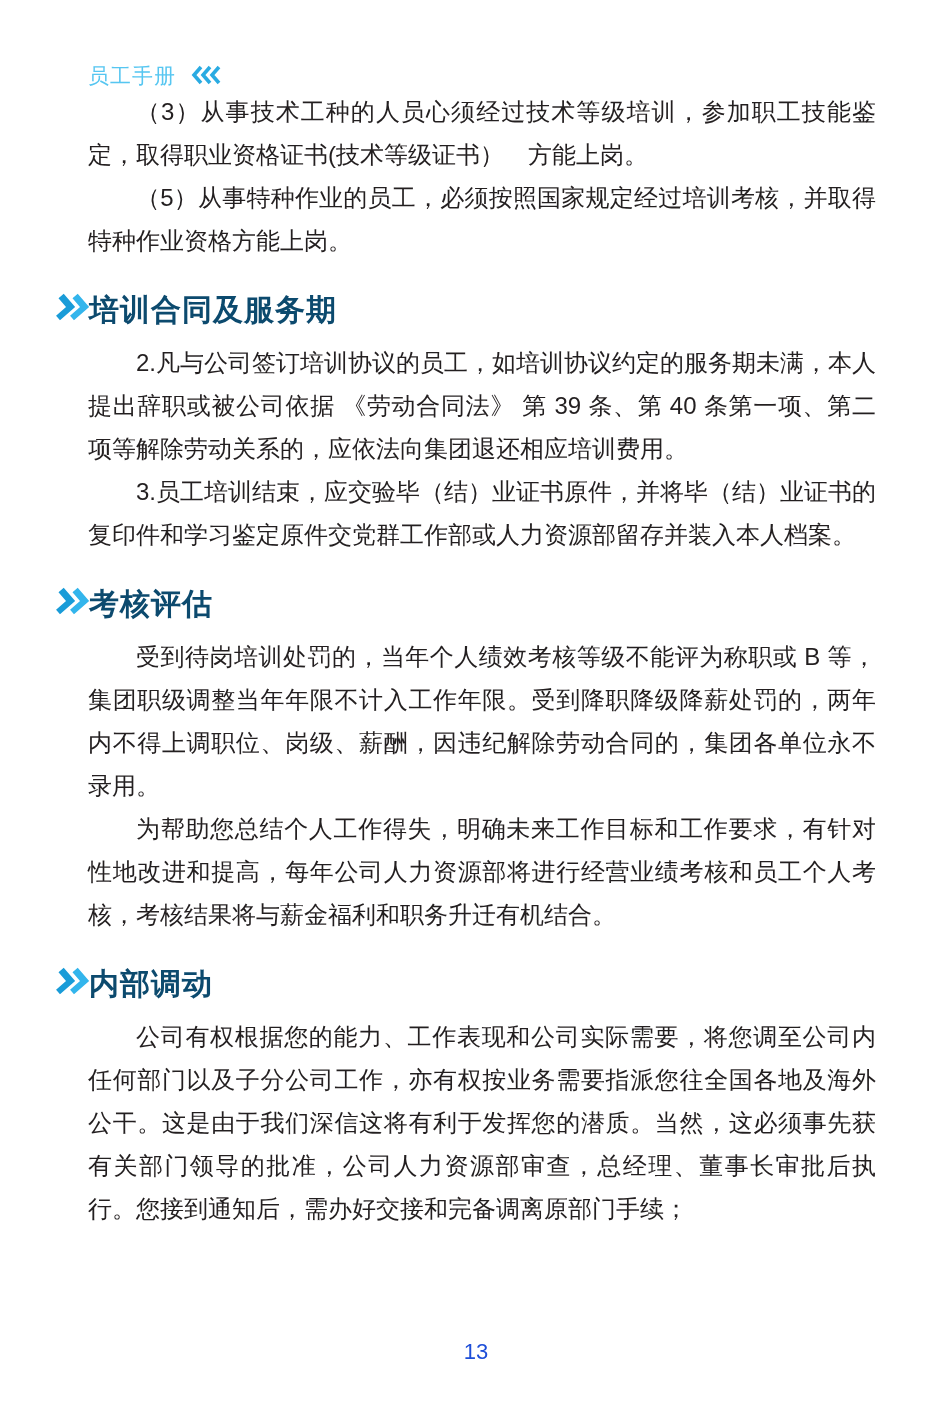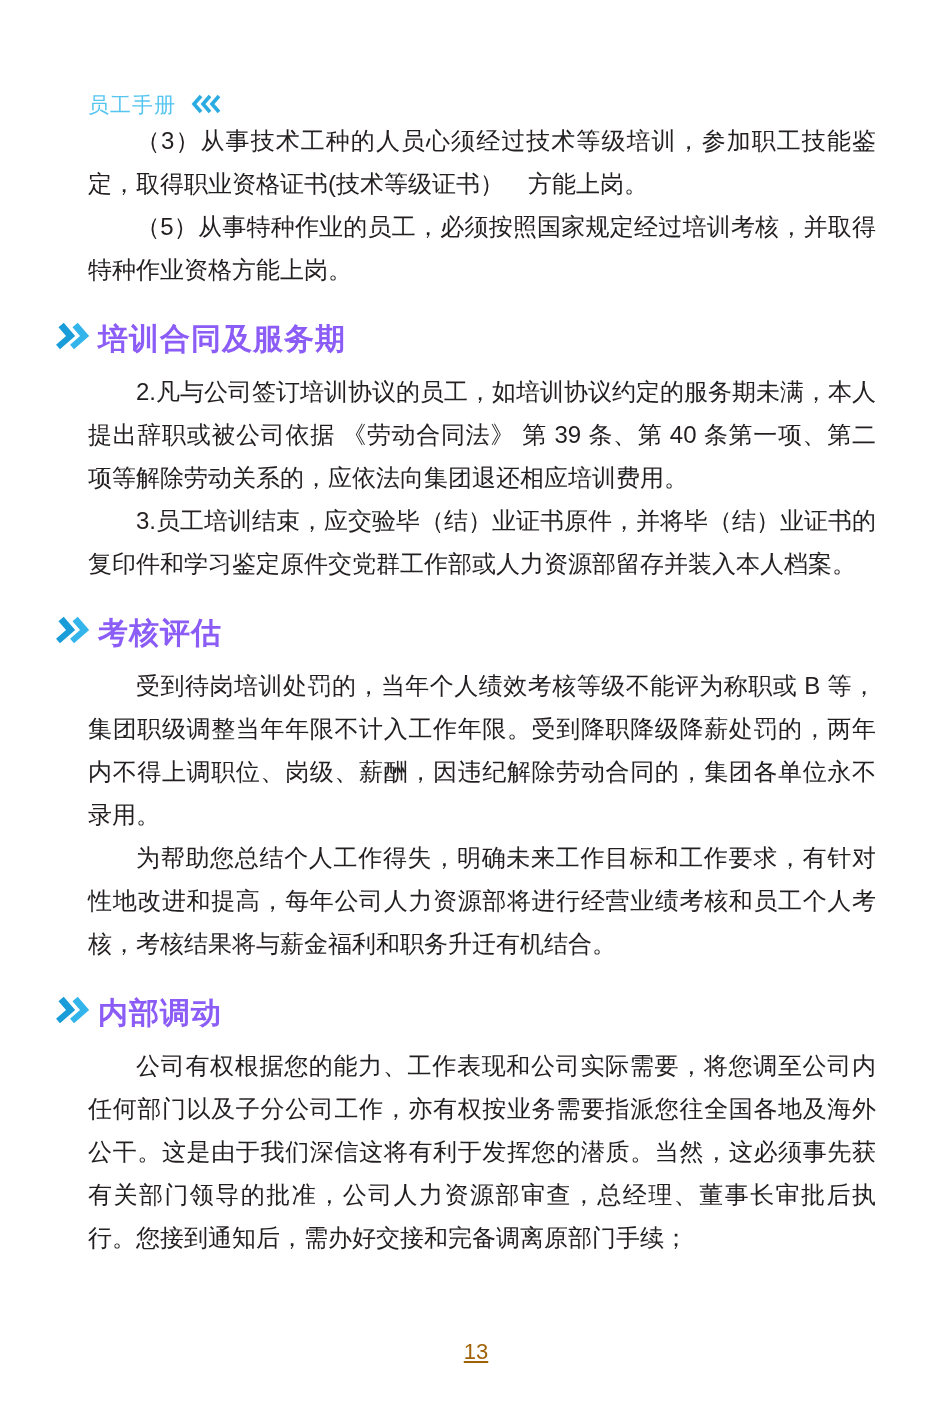--- a/index.html
+++ b/index.html
@@ -15,21 +15,21 @@
   }
   .content {
     padding: 0 64px 0 88px;
     box-sizing: border-box;
   }
   
   .doc-header {
     display: flex;
     align-items: center;
     gap: 15px;
-    padding-top: 91px;
+    padding-top: 62px;
     font-size: 21px;
     letter-spacing: 1px;
     color: #56c6f1;
   }
   .doc-header .chev-left-icon { display: inline-block; margin-top: 2px; }
   
   p.body {
     margin: 0;
     font-size: 24px;
     line-height: 43px;
@@ -39,45 +39,43 @@
   }
   .intro-block { }
   
   h2.section-heading {
     position: relative;
     margin: 26px 0 10px 0;
     padding-left: 0;
     font-size: 30px;
     line-height: 40px;
     font-weight: bold;
-    color: #8b5cf6;
+    color: #0c4a6e;
     letter-spacing: 1px;
     display: flex;
     align-items: center;
-    gap: 9px;
     margin-left: -33px; 
   }
   h2.section-heading .chev-right-icon {
     display: inline-block;
     transform: skewX(-8deg);
     flex: 0 0 auto;
     margin-top: 3px;
   }
   .section-body { margin-top: 8px; }
   .sec2-heading { margin-top: 22px; }
   .sec3-heading { margin-top: 30px; }
   
   .page-number {
     position: absolute;
     left: 12px; right: 0;
     bottom: 46px;
     text-align: center;
     font-size: 22px;
-    color: #a16207;
-    text-decoration: underline;
+    color: #1d4ed8;
   }
 </style>
 </head>
 <body>
 
 <div class="page">
   <div class="content">
 
     <div class="doc-header">
       <span>员工手册</span>

